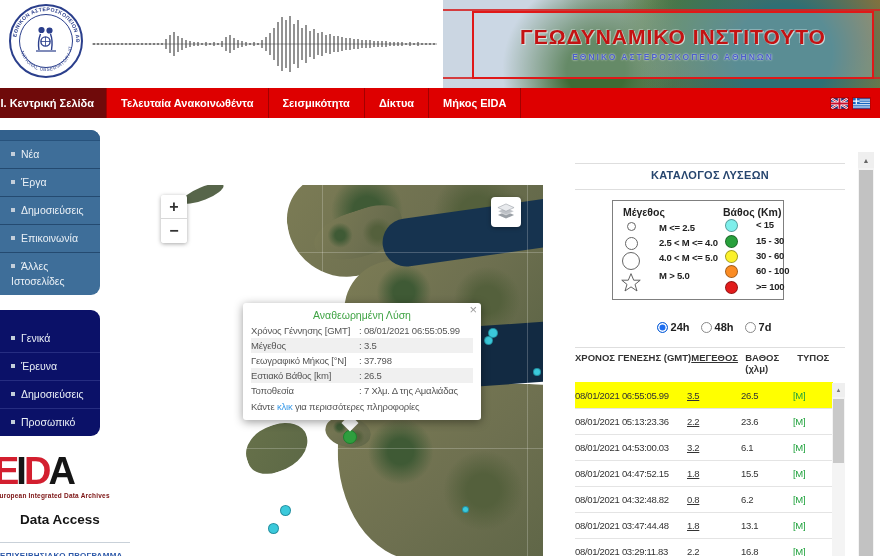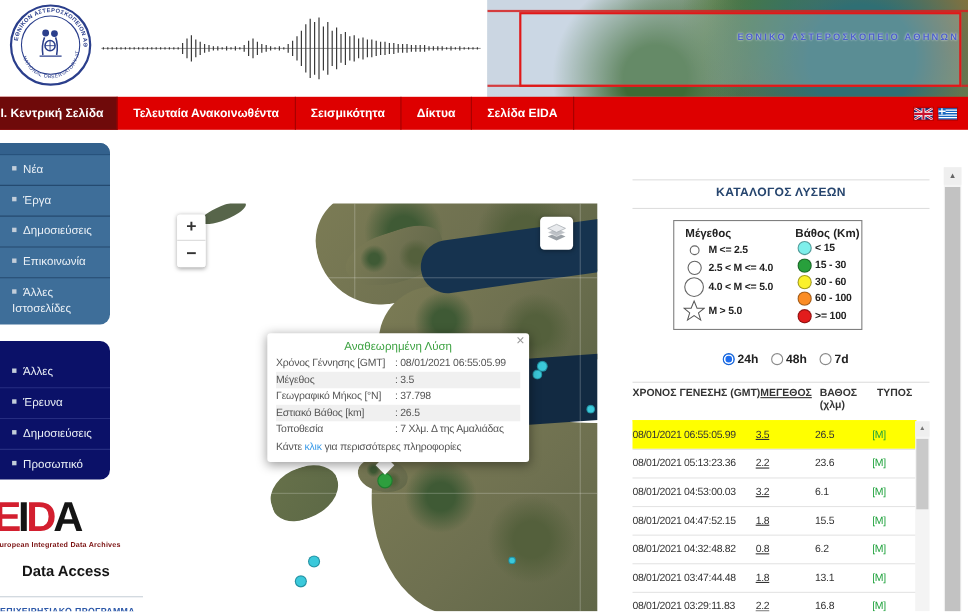--- a/index.html
+++ b/index.html
@@ -20,21 +20,21 @@
       radial-gradient(circle at 12% 30%, #CBD6E2 0 18%, transparent 48%),
       radial-gradient(circle at 98% 80%, #7C8B35 0 12%, transparent 35%),
       linear-gradient(100deg,#D9E2EA 0%,#7E9077 25%,#5C7A50 45%,#6B5A33 70%,#44583F 100%);
   }
   .bline-t,.bline-b { position:absolute; left:0; width:437px; height:2px; background:#D62121; opacity:.85; }
   .bline-t { top:9px; } .bline-b { top:77px; }
   .banner-frame { position:absolute; left:29px; top:11px; width:402px; height:68px;
     border:2px solid #E01818; background:rgba(205,218,235,.28); padding-top:12px; }
   .banner-title { color:#C41212; font-weight:bold; font-size:21px; text-align:center;
     letter-spacing:1px; text-shadow:1px 1px 0 rgba(255,255,255,.65), -1px -1px 0 rgba(255,255,255,.3); white-space:nowrap; }
-  .banner-sub { color:#4D5FCB; font-weight:bold; font-size:8.5px; text-align:right;
+  .banner-sub { color:#4D5FCB; font-weight:bold; font-size:8.5px; text-align:center;
     letter-spacing:2px; margin-top:3px; text-shadow:0 0 2px #fff; white-space:nowrap; }
 
   
   .nav { position:absolute; left:0; top:88px; width:880px; height:30px; background:#DE0000;
     display:flex; align-items:stretch; }
   .nav-item { color:#fff; font-size:11px; font-weight:bold; padding:0 14px; display:flex;
     align-items:center; border-right:1px solid #A30000; cursor:pointer; white-space:nowrap; }
   .nav-item.active { background:#6F0A0A; padding:0 12px 0 0; }
   .nav-item.active .lbl { margin-left:-8px; }
   .flags { margin-left:auto; display:flex; gap:5px; align-items:center; padding-right:10px; }
@@ -116,21 +116,21 @@
   
   .hr { position:absolute; left:575px; width:270px; border:none; border-top:1px solid #DEDEDE; }
   .hr-a { top:163px; } .hr-b { top:189px; } .hr-c { top:347px; }
   .panel-title { position:absolute; left:575px; top:169px; width:270px; text-align:center;
     font-size:11px; font-weight:bold; color:#26456E; letter-spacing:.3px; }
 
   .legendbox { position:absolute; left:612px; top:200px; width:172px; height:100px;
     border:1px solid #7F7F7F; background:#fff; }
   .leg-h { position:absolute; font-size:10.5px; font-weight:bold; color:#222; top:5px; white-space:nowrap; }
   .leg-h.mag { left:10px; } .leg-h.dep { left:110px; }
-  .lr { position:absolute; display:flex; align-items:center; gap:3px; white-space:nowrap; }
+  .lr { position:absolute; display:flex; align-items:flex-start; gap:18px; white-space:nowrap; }
   .lr .lab { font-size:9.5px; font-weight:bold; color:#222; letter-spacing:-.2px; }
   .mc { border:1.2px solid #666; border-radius:50%; background:#fff; flex:0 0 auto; }
   .mag-c { left:8px; } .mag-c .cwrap { width:20px; display:flex; justify-content:center; }
   .m1 { top:21px; } .m2 { top:36px; } .m3 { top:51px; } .m4 { top:69px; }
   .dot { width:13px; height:13px; border-radius:50%; border:1px solid rgba(0,0,0,.35); flex:0 0 auto; }
   .dep-r { left:112px; }
   .d1 { top:18px; } .d2 { top:34px; } .d3 { top:49px; } .d4 { top:64px; } .d5 { top:80px; }
 
   .timefilter { position:absolute; left:575px; top:321px; width:270px; text-align:center; font-size:11px; font-weight:bold; color:#222; }
   .radio { display:inline-block; width:11px; height:11px; border-radius:50%; border:1px solid #8A8A8A;
@@ -188,40 +188,41 @@
 
     <svg class="seismo" viewBox="0 0 350 80">
       <path d="M0 40H345" stroke="#555" stroke-width=".6" fill="none"></path>
       <path fill="none" stroke="#3A3A3A" stroke-width="1.1" d="M2 39V41M6 39V41M10 39V41M14 39V41M18 39V41M22 39V41M26 39V41M30 39V41M34 39V41M38 39V41M42 39V41M46 39V41M50 39V41M54 39V41M58 39V41M62 39V41M66 39V41M70 39V41M74 35V45M78 31V49M82 28V52M86 32V48M90 34V46M94 36V44M98 37V43M102 38V42M106 38V42M110 39V41M114 38V42M118 39V41M122 38V42M126 39V41M130 37V43M134 33V47M138 31V49M142 34V46M146 36V44M150 37V43M154 38V42M158 39V41M162 38V42M166 39V41M170 36V44M174 33V47M178 29V51M182 24V56M186 18V62M190 13V67M194 16V64M198 12V68M202 20V60M206 16V64M210 24V56M214 21V59M218 27V53M222 25V55M226 29V51M230 28V52M234 31V49M238 30V50M242 32V48M246 32V48M250 33V47M254 34V46M258 34V46M262 35V45M266 35V45M270 36V44M274 36V44M278 36V44M282 37V43M286 37V43M290 37V43M294 37V43M298 38V42M302 38V42M306 38V42M310 38V42M314 39V41M318 38V42M322 39V41M326 38V42M330 39V41M334 39V41M338 39V41M342 39V41"></path>
     </svg>
 
     <div class="banner">
       <div class="bline-t"></div>
       <div class="bline-b"></div>
       <div class="banner-frame">
+        <div class="banner-title">ΓΕΩΔΥΝΑΜΙΚΟ ΙΝΣΤΙΤΟΥΤΟ</div>
         <div class="banner-sub">ΕΘΝΙΚΟ ΑΣΤΕΡΟΣΚΟΠΕΙΟ ΑΘΗΝΩΝ</div>
       </div>
     </div>
   </div>
 
   <div class="nav">
     <div class="nav-item active">
         <span class="lbl">Γ.Ι. Κεντρική Σελίδα</span>
       </div>
     <div class="nav-item">
         <span class="lbl">Τελευταία Ανακοινωθέντα</span>
       </div>
     <div class="nav-item">
         <span class="lbl">Σεισμικότητα</span>
       </div>
     <div class="nav-item">
         <span class="lbl">Δίκτυα</span>
       </div>
     <div class="nav-item">
-        <span class="lbl">Σελίδα EIDA</span>
+        <span class="lbl">Μήκος EIDA</span>
       </div>
     <div class="flags">
       <svg class="flag" viewBox="0 0 18 11">
         <rect width="18" height="11" fill="#18307A"></rect>
         <path d="M0 0L18 11M18 0L0 11" stroke="#fff" stroke-width="2.4"></path>
         <path d="M0 0L18 11M18 0L0 11" stroke="#C8102E" stroke-width="1"></path>
         <path d="M9 0V11M0 5.5H18" stroke="#fff" stroke-width="3.6"></path>
         <path d="M9 0V11M0 5.5H18" stroke="#C8102E" stroke-width="2"></path>
       </svg>
       <svg class="flag" viewBox="0 0 18 11">
@@ -238,21 +239,21 @@
       <li class="sb-item"><span class="blt"></span><span>Νέα</span></li>
       <li class="sb-item"><span class="blt"></span><span>Έργα</span></li>
       <li class="sb-item"><span class="blt"></span><span>Δημοσιεύσεις</span></li>
       <li class="sb-item"><span class="blt"></span><span>Επικοινωνία</span></li>
       <li class="sb-item"><span class="blt"></span><span>Άλλες Ιστοσελίδες</span></li>
     </ul>
   </div>
 
   <div class="sb2">
     <ul class="sb-list">
-      <li class="sb-item"><span class="blt"></span><span>Άλλες</span></li>
+      <li class="sb-item"><span class="blt"></span><span>Γενικά</span></li>
       <li class="sb-item"><span class="blt"></span><span>Έρευνα</span></li>
       <li class="sb-item"><span class="blt"></span><span>Δημοσιεύσεις</span></li>
       <li class="sb-item"><span class="blt"></span><span>Προσωπικό</span></li>
     </ul>
   </div>
 
   <div class="eida">
     <div class="eida-logo"><span class="red">E</span><span class="blk">I</span><span class="red">D</span><span class="blk">A</span></div>
     <div class="eida-tag">European Integrated Data Archives</div>
     <div class="eida-da">Data Access</div>

